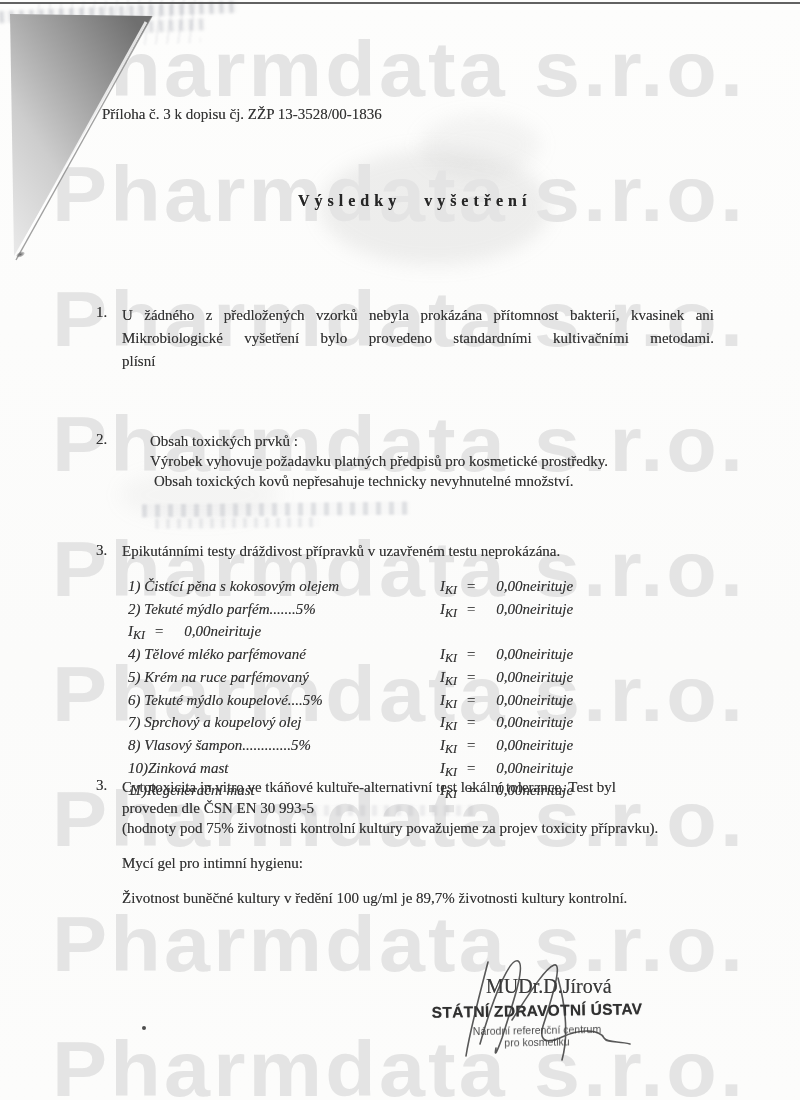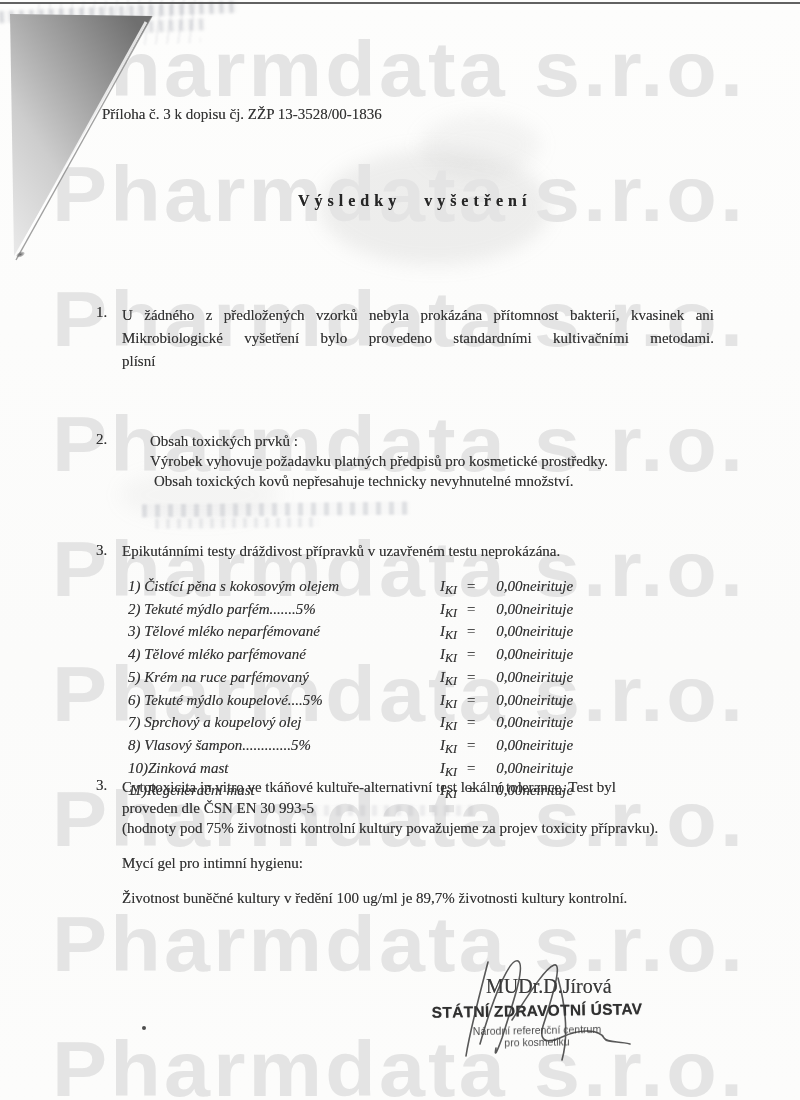--- a/index.html
+++ b/index.html
@@ -131,21 +131,20 @@
   <div class="doc tests">
     <div class="trow">
       <span class="tname">1) Čistící pěna s kokosovým olejem</span>
       <span class="tres"><span>I</span><sub>KI</sub><span class="eq">=</span><span class="val">0,00</span><span class="vrd">neirituje</span></span>
     </div>
     <div class="trow">
       <span class="tname">2) Tekuté mýdlo parfém.......5%</span>
       <span class="tres"><span>I</span><sub>KI</sub><span class="eq">=</span><span class="val">0,00</span><span class="vrd">neirituje</span></span>
     </div>
     <div class="trow">
-      <span class="tname">3) Tělové mléko neparfémované</span>
       <span class="tres"><span>I</span><sub>KI</sub><span class="eq">=</span><span class="val">0,00</span><span class="vrd">neirituje</span></span>
     </div>
     <div class="trow">
       <span class="tname">4) Tělové mléko parfémované</span>
       <span class="tres"><span>I</span><sub>KI</sub><span class="eq">=</span><span class="val">0,00</span><span class="vrd">neirituje</span></span>
     </div>
     <div class="trow">
       <span class="tname">5) Krém na ruce parfémovaný</span>
       <span class="tres"><span>I</span><sub>KI</sub><span class="eq">=</span><span class="val">0,00</span><span class="vrd">neirituje</span></span>
     </div>

